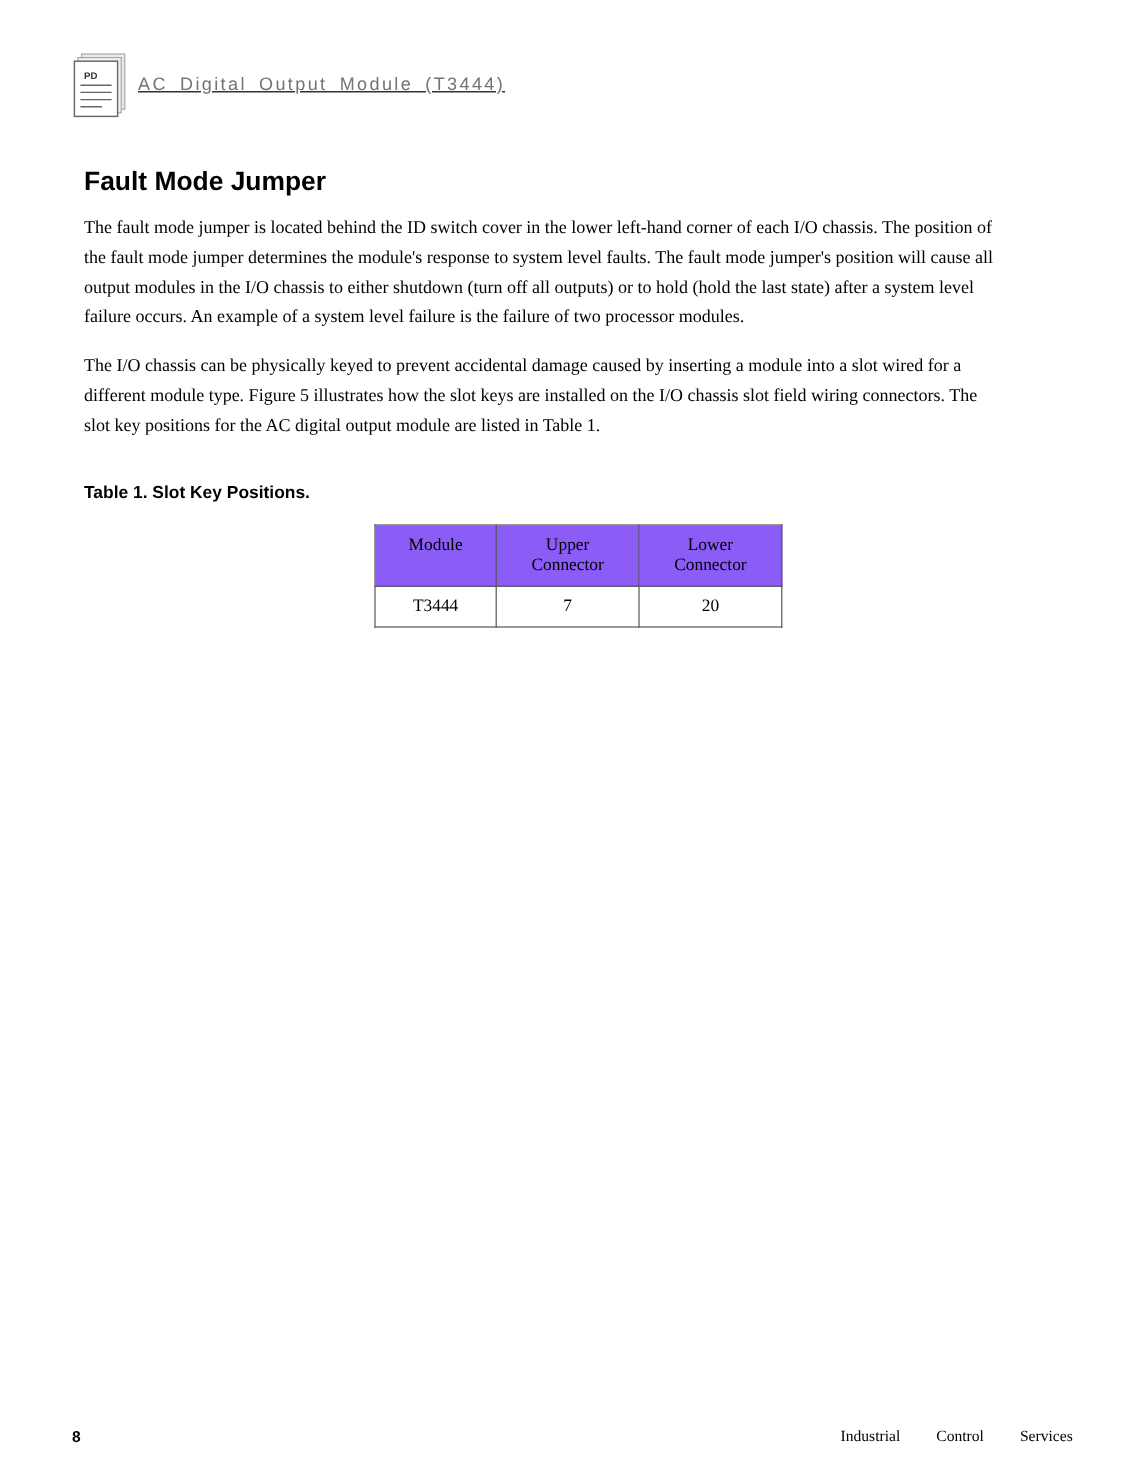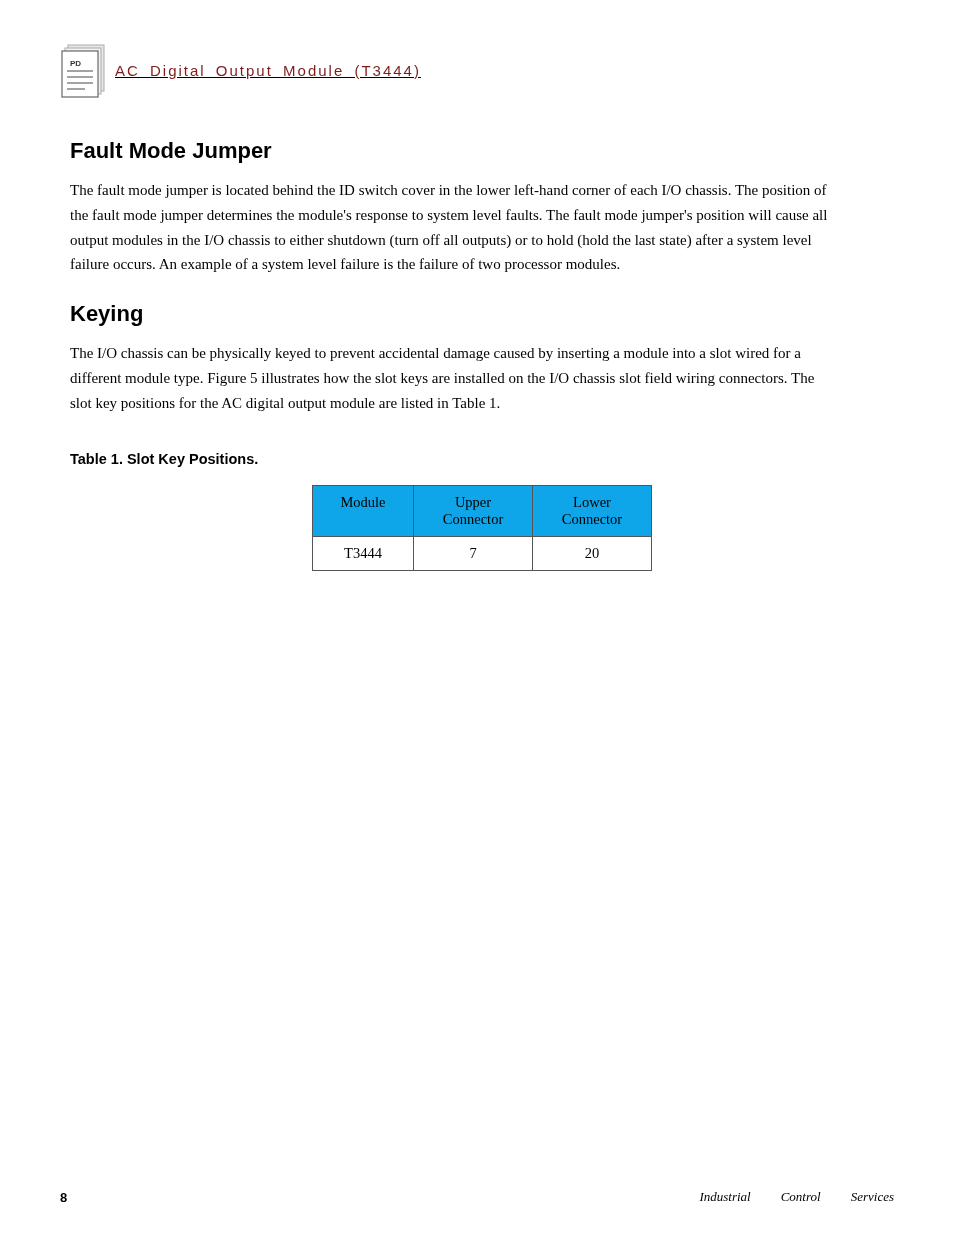--- a/index.html
+++ b/index.html
@@ -29,21 +29,21 @@
       display: flex;
       align-items: center;
       margin-bottom: 30px;
       padding-bottom: 8px;
       text-decoration: underline;
     }
 
     .header-title {
       font-family: Arial, Helvetica, sans-serif;
       font-size: 15px;
-      color: #7f1d1d;
+      color: #737373;
       letter-spacing: 2px;
       word-spacing: 4px;
     }
 
     
     .content {
       margin-left: 0px;
       padding-left: 10px;
     }
 
@@ -88,21 +88,21 @@
     .slot-key-table td {
       border: 1px solid #555;
       padding: 8px 20px;
       text-align: center;
       font-family: Georgia, 'Times New Roman', serif;
       font-size: 14.5px;
     }
 
     .slot-key-table th {
       font-weight: normal;
-      background: #0ea5e9;
+      background: #8b5cf6;
     }
 
     .slot-key-table .header-row th {
       border-bottom: 1px solid #555;
       font-weight: normal;
       vertical-align: top;
     }
 
     .slot-key-table .data-row td {
       border-top: 1px solid #555;
@@ -125,21 +125,20 @@
       font-weight: bold;
     }
 
     .footer-right {
       display: flex;
       gap: 30px;
     }
 
     .footer-text {
       font-family: Georgia, 'Times New Roman', serif;
-      font-style: italic;
       font-size: 13px;
     }
 
     
     .doc-pages-icon {
       position: relative;
       width: 55px;
       height: 60px;
     }
   </style>
@@ -167,21 +166,20 @@
       </svg>
     </div>
     <span class="header-title">AC   Digital   Output   Module (T3444)</span>
   </div>
 
   <div class="content">
 
     <h2 class="section-heading">Fault Mode Jumper</h2>
     <p class="body-text">The fault mode jumper is located behind the ID switch cover in the lower left-hand corner of each I/O chassis.  The position of the fault mode jumper determines the module's response to system level faults.  The fault mode jumper's position will cause all output modules in the I/O chassis to either shutdown (turn off all outputs) or to hold (hold the last state) after a system level failure occurs.  An example of a system level failure is the failure of two processor modules.</p>
 
-    <h2 class="section-heading">Keying</h2>
     <p class="body-text">The I/O chassis can be physically keyed to prevent accidental damage caused by inserting a module into a slot wired for a different module type.  Figure 5 illustrates how the slot keys are installed on the I/O chassis slot field wiring connectors.  The slot key positions for the AC digital output module are listed in Table 1.</p>
 
     <div class="table-section">
       <div class="table-caption">Table 1.  Slot Key Positions.</div>
 
       <table class="slot-key-table">
         <thead>
           <tr class="header-row">
             <th>Module</th>
             <th>Upper<br>Connector</th>

